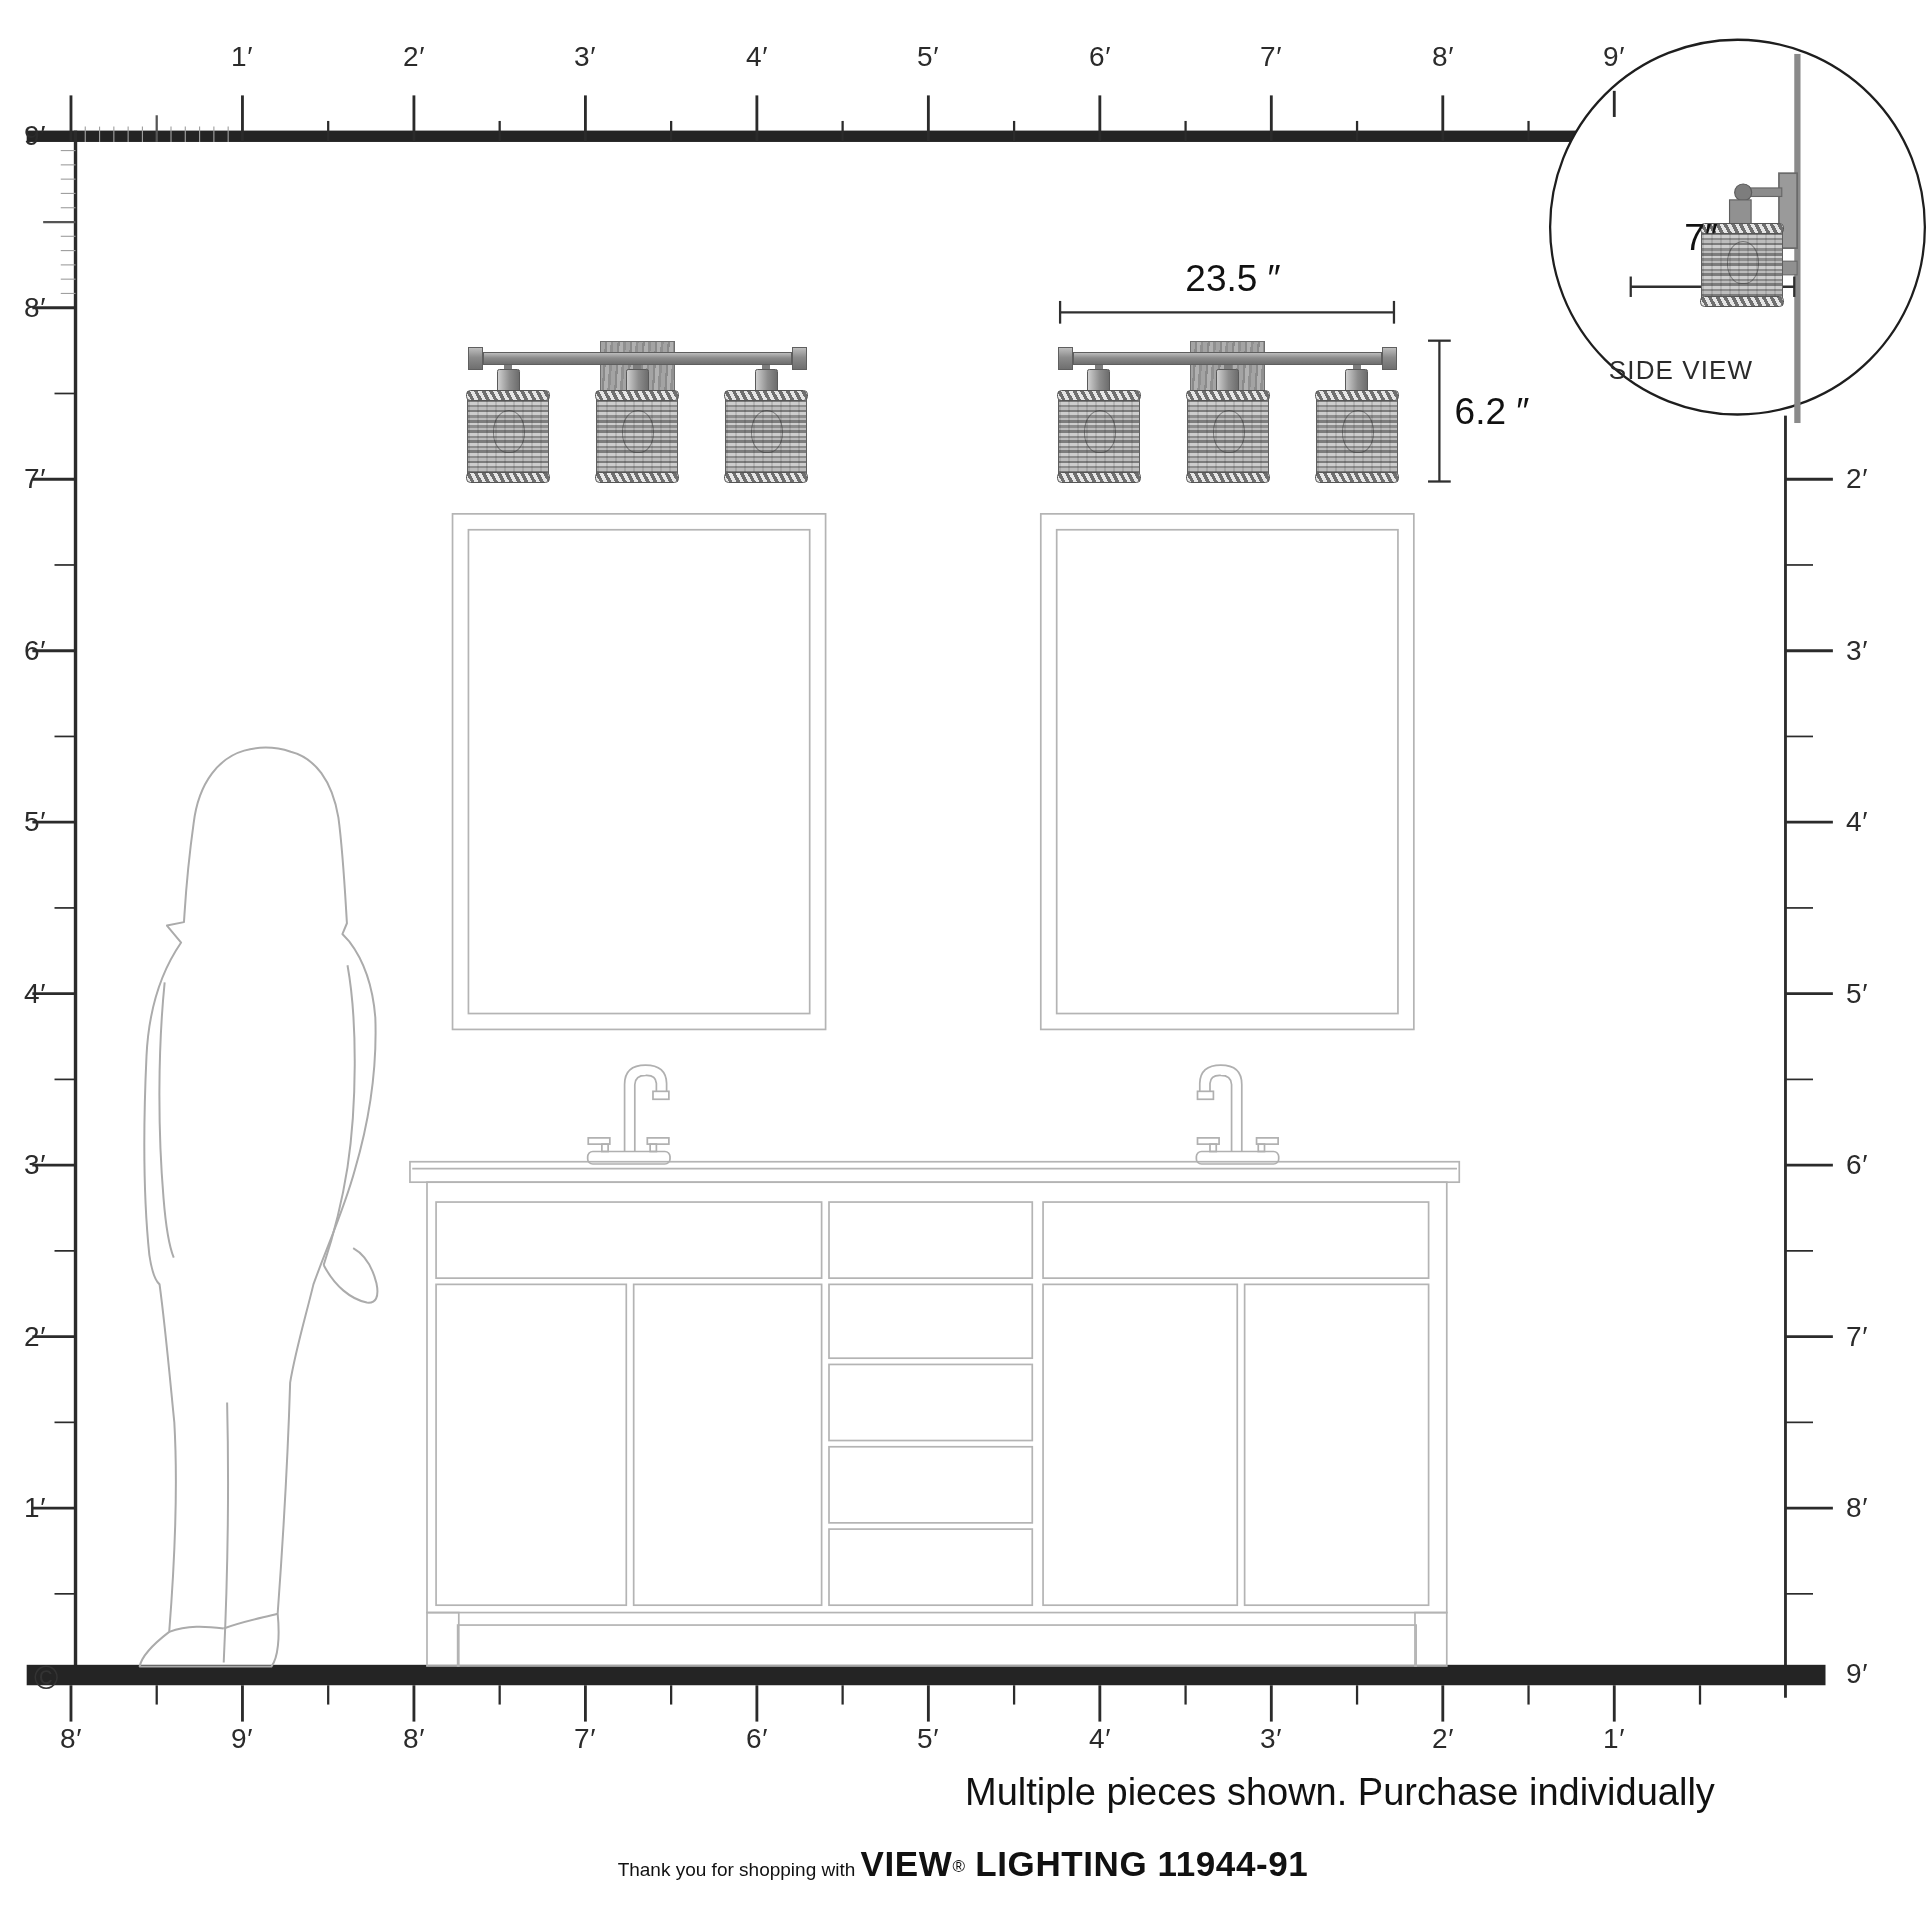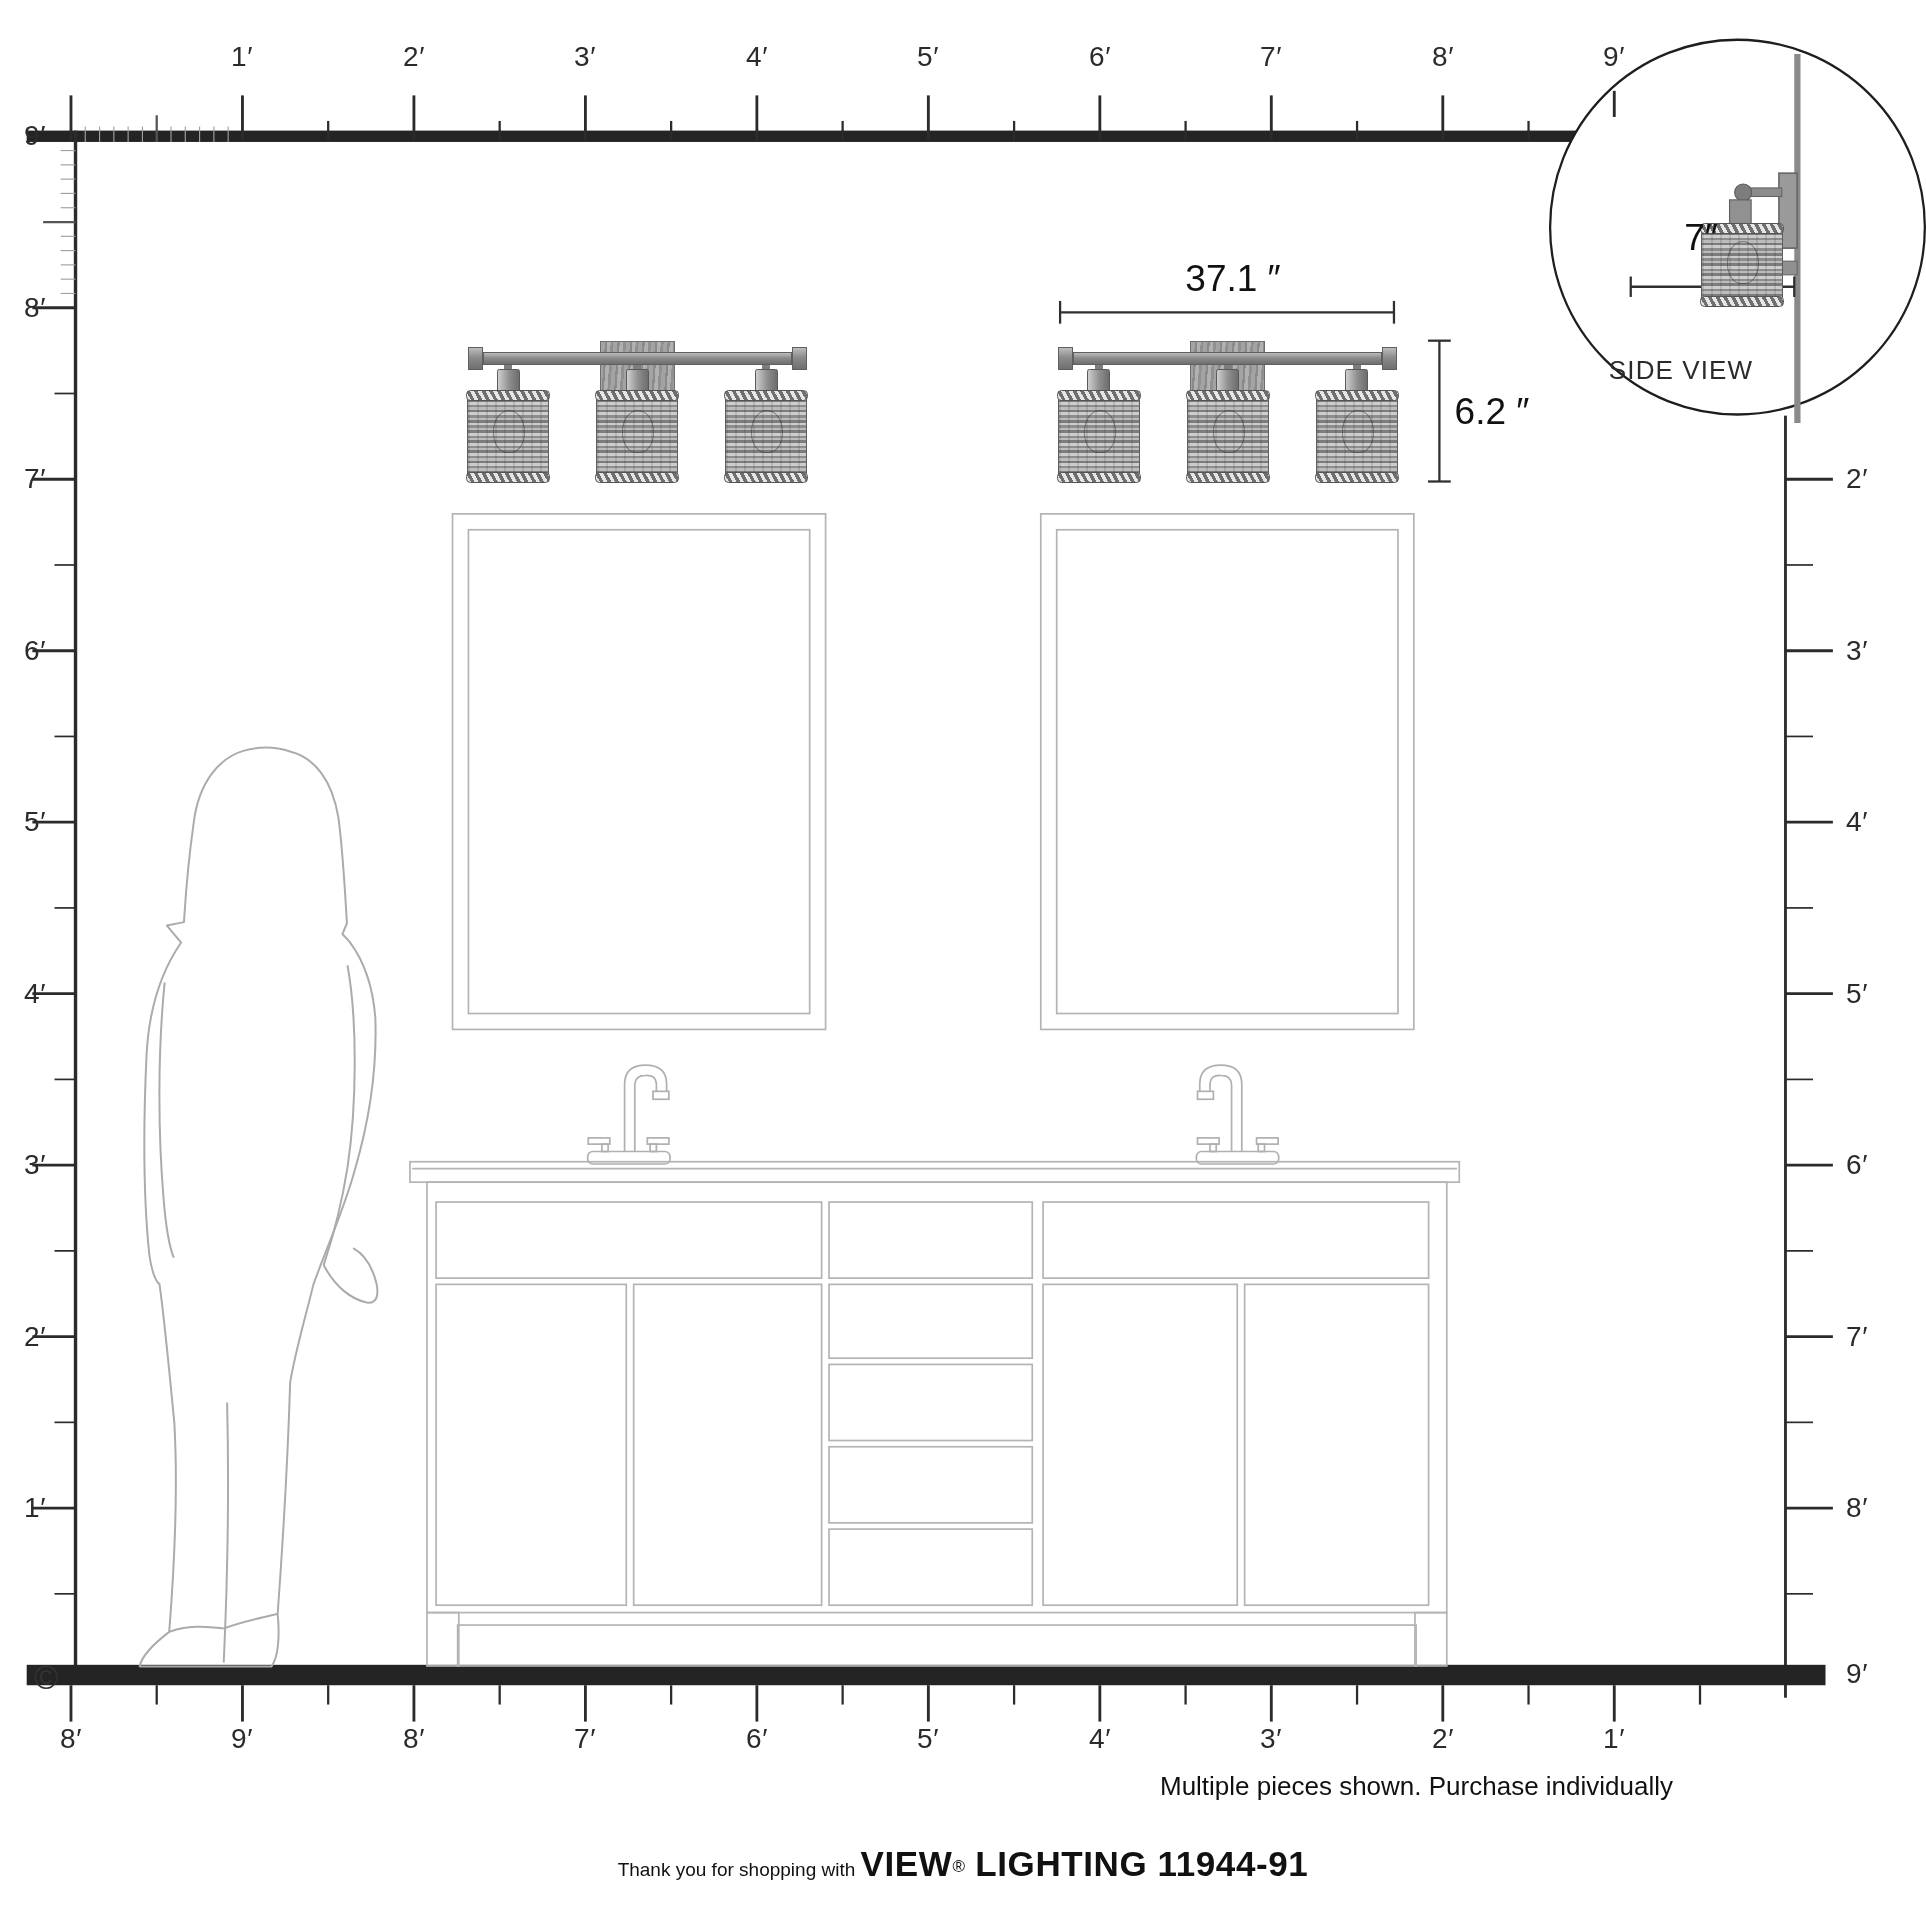--- a/index.html
+++ b/index.html
@@ -21,22 +21,22 @@
   .stem{position:absolute;background:#7d7d7d;}
   .wicker{position:absolute;box-sizing:border-box;border:1.7px solid #5e5e5e;border-radius:4.5px;
       background:
         repeating-linear-gradient(90deg, rgba(40,40,40,.14) 0 2.3px, rgba(255,255,255,0) 2.3px 9px),
         repeating-linear-gradient(180deg,#cdcdcd 0 2.8px,#8d8d8d 2.8px 5.1px,#bcbcbc 5.1px 7.4px,#7c7c7c 7.4px 10.2px);}
   .wicker:before,.wicker:after{content:"";position:absolute;left:-1.7px;right:-1.7px;height:9px;
       background:repeating-linear-gradient(62deg,#e6e6e6 0 3.4px,#6f6f6f 3.4px 6.8px);
       border:1.1px solid #555;border-radius:4.5px;}
   .wicker:before{top:-1.7px;} .wicker:after{bottom:-1.7px;}
   .bulb{position:absolute;border:1.7px solid rgba(50,50,50,.5);border-radius:50% 50% 46% 46%;}
-  .footer-note{position:absolute;left:965px;top:1771px;width:903px;text-align:center;
-      font-size:26px;color:#111;}
+  .footer-note{position:absolute;left:965px;top:1771px;width:903px;text-align:left;
+      font-size:38px;color:#111;}
   .footer-thanks{position:absolute;left:0;top:1844px;width:1926px;text-align:center;color:#111;}
   .ft-light{font-size:19px;font-weight:400;}
   .ft-bold{font-size:35px;font-weight:700;letter-spacing:0.6px;}
   .ft-reg{font-size:17px;font-weight:400;vertical-align:super;}
   .copyright{position:absolute;left:34px;top:1659px;font-size:33px;color:#333;}
 </style>
 </head>
 <body>
 
 <div id="canvas">
@@ -303,21 +303,21 @@
       <span class="rl" style="left: 414px; top: 1739px;">8′</span>
       <span class="rl" style="left: 585px; top: 1739px;">7′</span>
       <span class="rl" style="left: 757px; top: 1739px;">6′</span>
       <span class="rl" style="left: 928px; top: 1739px;">5′</span>
       <span class="rl" style="left: 1100px; top: 1739px;">4′</span>
       <span class="rl" style="left: 1271px; top: 1739px;">3′</span>
       <span class="rl" style="left: 1443px; top: 1739px;">2′</span>
       <span class="rl" style="left: 1614px; top: 1739px;">1′</span>
     </div>
 
-  <div class="dim-label" style="left:1233px;top:279px;">37.1 ″</div>
+  <div class="dim-label" style="left:1233px;top:279px;">23.5 ″</div>
   <div class="dim-label" style="left:1492px;top:412px;">6.2 ″</div>
   <div class="dim-label" style="left:1701px;top:238px;">7″</div>
   <div class="small-label" style="left:1681px;top:358px;margin-top:12px;">SIDE VIEW</div>
 
   <div class="copyright">©</div>
 
   <div class="footer-note">Multiple pieces shown. Purchase individually</div>
 
   <div class="footer-thanks">
     <span class="ft-light">Thank you for shopping with </span><span class="ft-bold">VIEW</span><span class="ft-reg">®</span><span class="ft-bold"> LIGHTING 11944-91</span>

